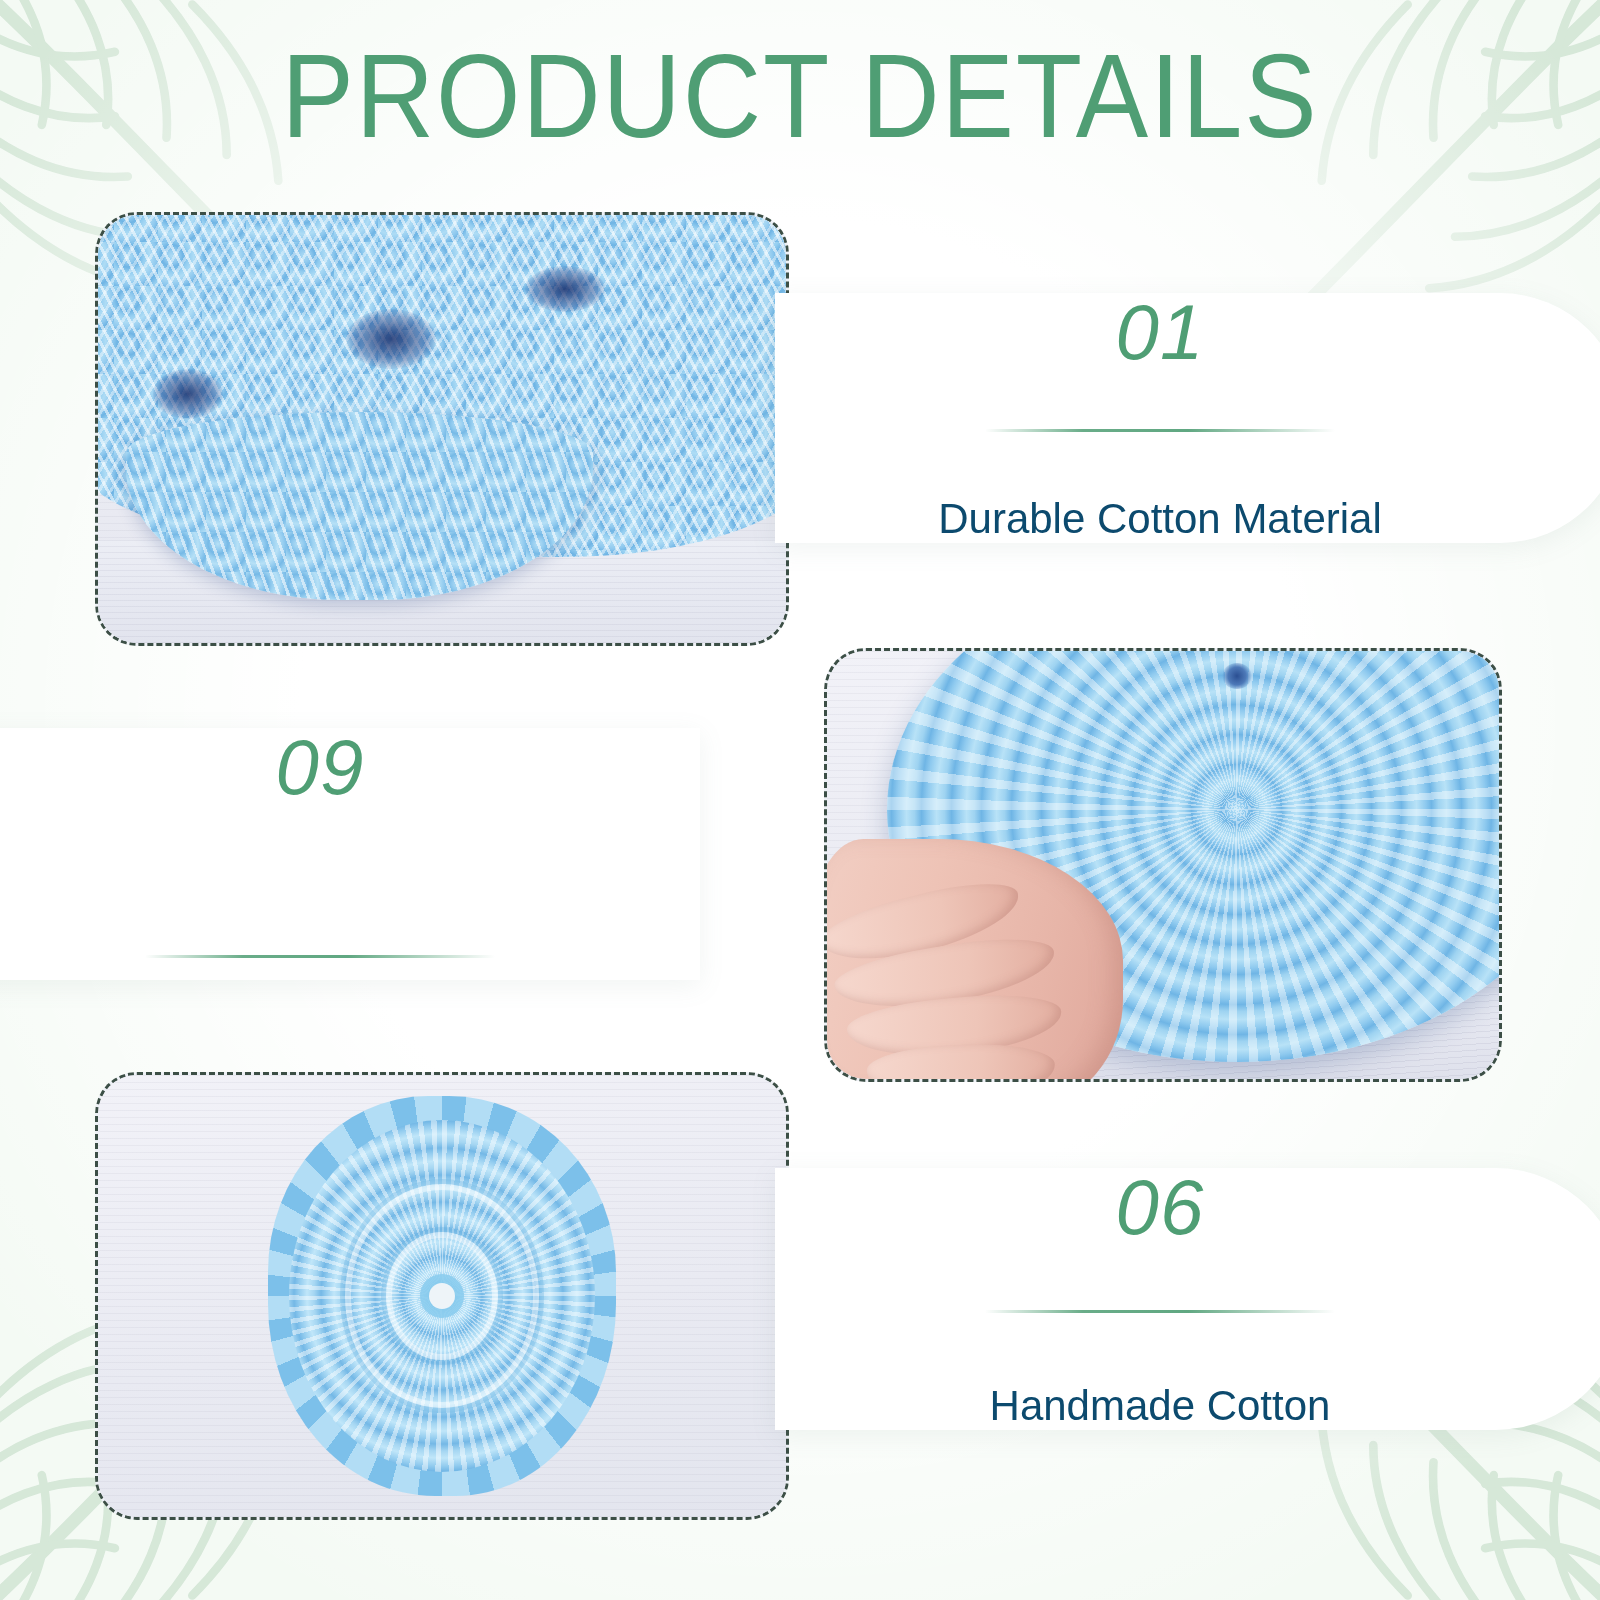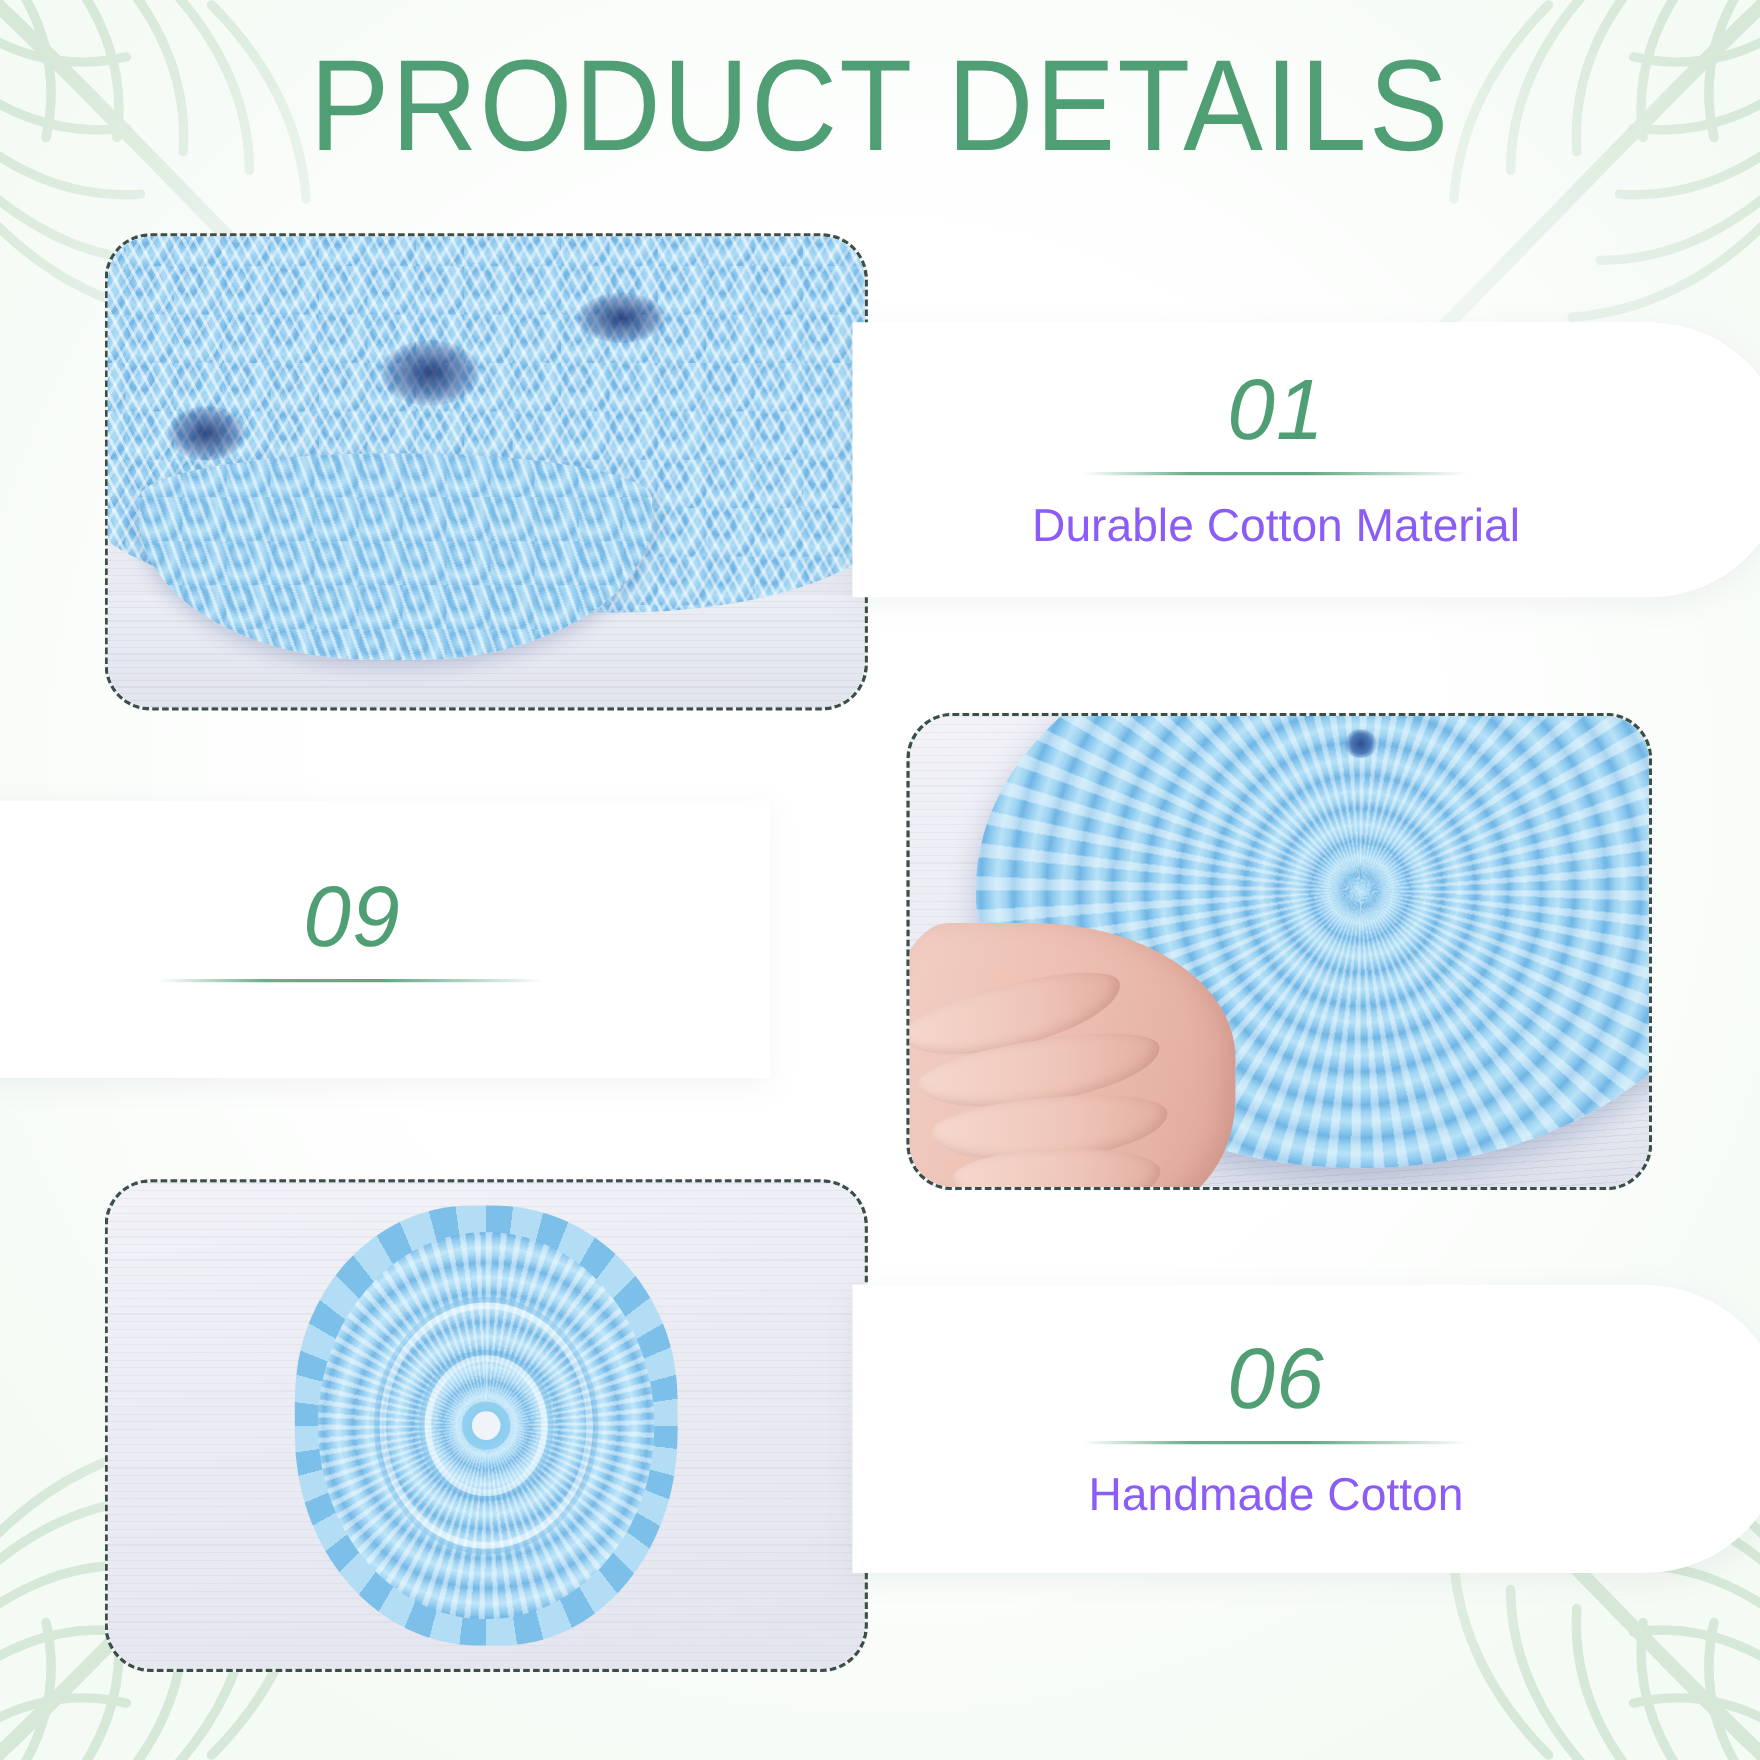--- a/index.html
+++ b/index.html
@@ -238,21 +238,21 @@
   .card-1 { left: 775px; top: 293px;  width: 850px; height: 250px; }
   .card-2 { left: -150px; top: 728px;  width: 850px; height: 252px; }
   .card-3 { left: 775px; top: 1168px; width: 850px; height: 262px; }
 
   .card-inner {
     position: absolute;
     top: 0; height: 100%;
     display: flex;
     flex-direction: column;
     align-items: center;
-    justify-content: center;
+    justify-content: space-between;
   }
   .card-1 .card-inner { left: 105px; width: 560px; }
   .card-2 .card-inner { left: 190px; width: 560px; }
   .card-3 .card-inner { left: 105px; width: 560px; }
 
   .card-num {
     font-family: "Liberation Sans Narrow", "Liberation Sans", sans-serif;
     font-style: italic;
     font-size: 78px;
     font-weight: 400;
@@ -269,21 +269,21 @@
       rgba(79,158,116,0.85) 28%,
       rgba(79,158,116,0.9) 58%,
       rgba(79,158,116,0) 100%);
     border-radius: 2px;
   }
   .card-label {
     font-family: "Liberation Sans Narrow", "Liberation Sans", sans-serif;
     font-size: 42px;
     font-weight: 400;
     line-height: 1.15;
-    color: #8b5cf6;
+    color: #0c4a6e;
     white-space: nowrap;
   }
 </style>
 </head>
 <body>
 
 <div id="page">
 
   <svg class="leaf-corner leaf-tl" viewBox="0 0 200 200">
     <g stroke="#cfe3d2" stroke-width="4" fill="none" stroke-linecap="round" opacity="0.85">

